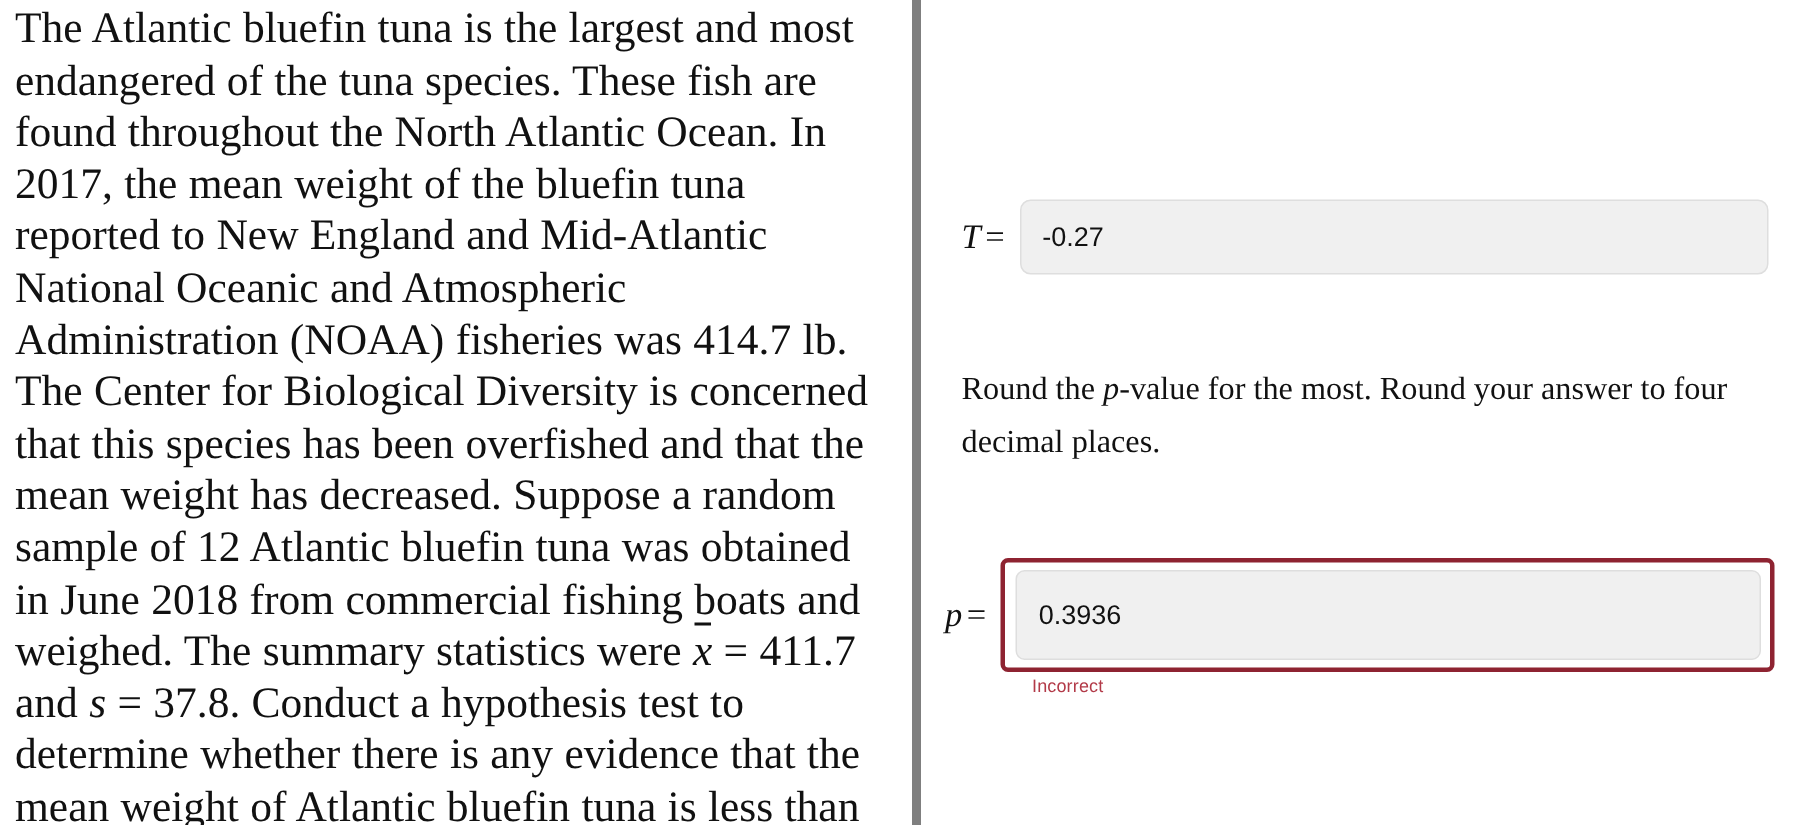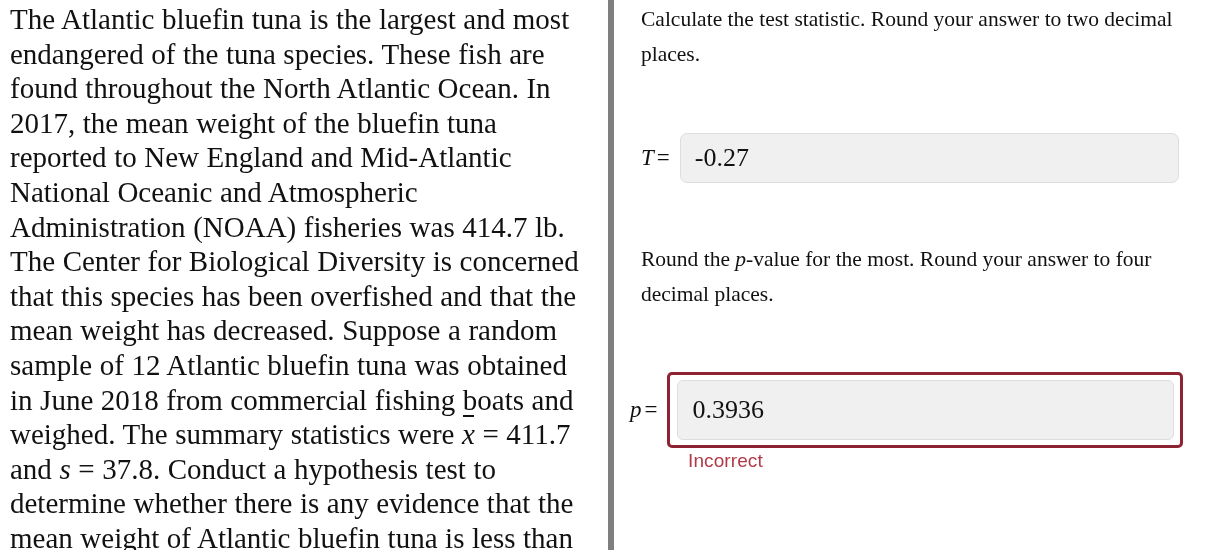--- a/index.html
+++ b/index.html
@@ -96,22 +96,22 @@
   }
 
   
   .answer-input {
     box-sizing: border-box;
     width: 499px;
     height: 50px;
     background: #f0f0f0;
     border: 1px solid #dedede;
     border-radius: 7px;
-    font-family: Liberation Serif, serif;
-    font-size: 26px;
+    font-family: Liberation Sans, sans-serif;
+    font-size: 18px;
     color: #111111;
     padding: 0 0 0 14px;
     display: flex;
     align-items: center;
     outline: none;
   }
 
   
   .flagged-wrap {
     box-sizing: border-box;
@@ -125,21 +125,21 @@
     width: 497px;
     height: 60px;
     border-radius: 6px;
   }
 
   .feedback {
     position: absolute;
     left: 74px;
     top: 450px;
     font-family: "Liberation Sans", sans-serif;
-    font-size: 19px;
+    font-size: 12px;
     color: #b23a48;
     letter-spacing: 0.1px;
   }
 
   .itl { font-style: italic; }
   .overbar {
     display: inline-block;
     position: relative;
     font-style: italic;
   }
@@ -162,21 +162,20 @@
     <div class="problem-text">
       <span>The Atlantic bluefin tuna is the largest and most endangered of the tuna species. These fish are found throughout the North Atlantic Ocean. In 2017, the mean weight of the bluefin tuna reported to New England and Mid-Atlantic National Oceanic and Atmospheric Administration (NOAA) fisheries was 414.7 lb. The Center for Biological Diversity is concerned that this species has been overfished and that the mean weight has decreased. Suppose a random sample of 12 Atlantic bluefin tuna was obtained in June 2018 from commercial fishing boats and weighed. The summary statistics were</span>
       <span class="overbar">x</span><span> = 411.7 and </span><span class="itl">s</span><span> = 37.8. Conduct a hypothesis test to determine whether there is any evidence that the mean weight of Atlantic bluefin tuna is less than 414.7 lb. Assume the distribution of weight is normal and use </span><span class="itl">α</span><span> = 0.05.</span>
     </div>
   </div>
 
   <div class="divider"></div>
 
   <div class="right-panel">
 
-    <div class="prompt" id="prompt-t">Calculate the test statistic. Round your answer to two decimal places.</div>
 
     <div class="answer-row" id="row-t">
       <span class="var-label"><span>T</span><span class="eq">=</span></span>
       <div class="answer-input" contenteditable="false" placeholder="" style="">-0.27</div>
     </div>
 
     <div class="prompt" id="prompt-p"><span>Round the </span><span class="itl">p</span><span>-value for the most. Round your answer to four decimal places.</span></div>
 
     <div class="answer-row" id="row-p">
       <span class="var-label"><span>p</span><span class="eq">=</span></span>

